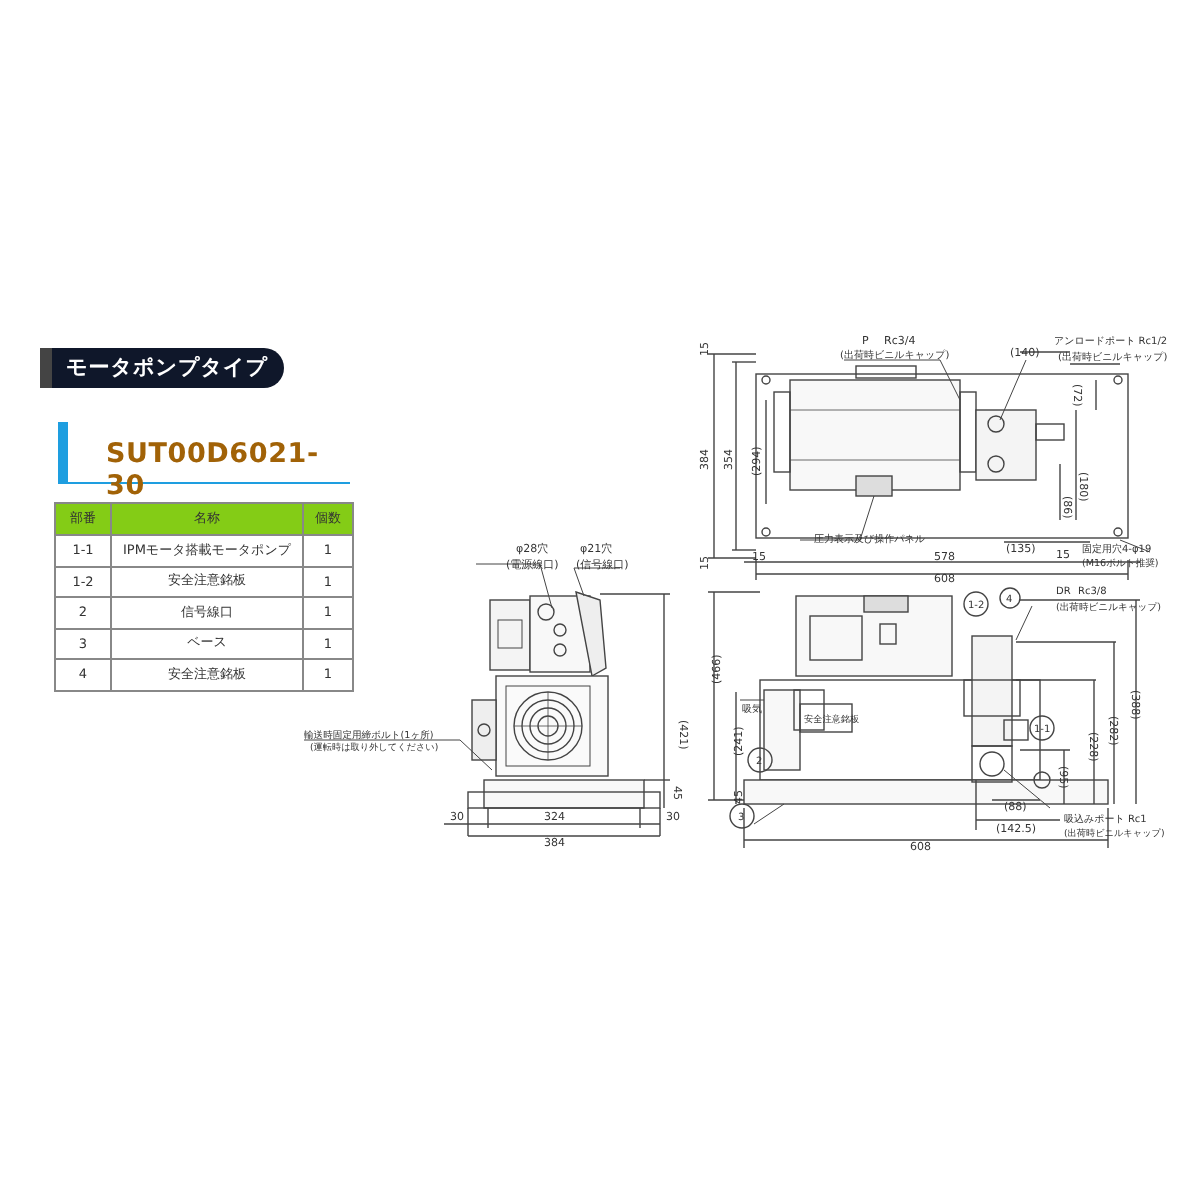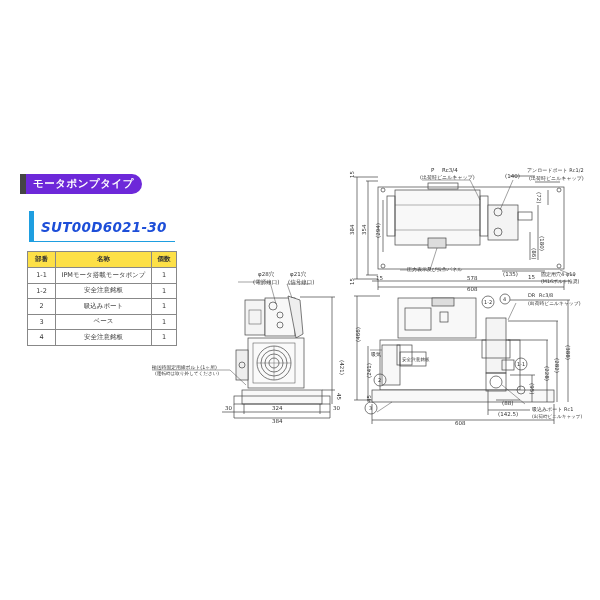--- a/index.html
+++ b/index.html
@@ -1,29 +1,29 @@
 <!DOCTYPE html>
 <html><head>
 <meta charset="utf-8">
 <style>
   html, body { margin: 0; padding: 0; background: #ffffff; }
   body { width: 600px; height: 600px; position: relative; overflow: hidden;
          font-family: "DejaVu Sans", sans-serif; color: #333; }
   .section-bar { position: absolute; left: 20px; top: 174px; width: 122px; height: 20px;
-                 background: #6d28d9; border-radius: 0 10px 10px 0; }
+                 background: #0f172a; border-radius: 0 10px 10px 0; }
   .section-bar .edge { position: absolute; left: 0; top: 0; width: 6px; height: 20px; background: #444; }
   .section-bar .label { position: absolute; left: 13px; top: 3px; font-size: 10.5px; color: #fff;
                         font-weight: bold; letter-spacing: 0.5px; white-space: nowrap; }
   .model { position: absolute; left: 29px; top: 211px; width: 146px; height: 30px; border-bottom: 1px solid #1e9ee0; }
   .model .bar { position: absolute; left: 0; top: 0; width: 5px; height: 30px; background: #1e9ee0; }
-  .model .text { position: absolute; left: 12px; top: 8px; font-family: "DejaVu Sans", sans-serif;
-                 font-weight: bold; font-size: 13.5px; color: #1d4ed8; letter-spacing: 0.3px; font-style: italic; }
+  .model .text { position: absolute; left: 24px; top: 8px; font-family: "DejaVu Sans", sans-serif;
+                 font-weight: bold; font-size: 13.5px; color: #a16207; letter-spacing: 0.3px; }
   table.parts { position: absolute; left: 27px; top: 251px; width: 150px; border-collapse: collapse;
                 font-size: 6.5px; color: #333; }
-  table.parts th { background: #fde047; font-weight: bold; height: 15px; border: 1px solid #888; padding: 0; }
+  table.parts th { background: #84cc16; font-weight: normal; height: 15px; border: 1px solid #888; padding: 0; }
   table.parts td { height: 14.5px; border: 1px solid #888; text-align: center; padding: 0; }
   table.parts .c1 { width: 27px; }
   table.parts .c3 { width: 24px; }
   svg.drw { position: absolute; left: 0; top: 0; }
   svg text { font-family: "DejaVu Sans", sans-serif; fill: #333; }
 </style>
 </head>
 <body>
 
 <div class="section-bar">
@@ -50,21 +50,21 @@
       <td>IPMモータ搭載モータポンプ</td>
       <td>1</td>
     </tr>
     <tr>
       <td>1-2</td>
       <td>安全注意銘板</td>
       <td>1</td>
     </tr>
     <tr>
       <td>2</td>
-      <td>吸込みポート</td>
+      <td>信号線口</td>
       <td>1</td>
     </tr>
     <tr>
       <td>3</td>
       <td>ベース</td>
       <td>1</td>
     </tr>
     <tr>
       <td>4</td>
       <td>安全注意銘板</td>

